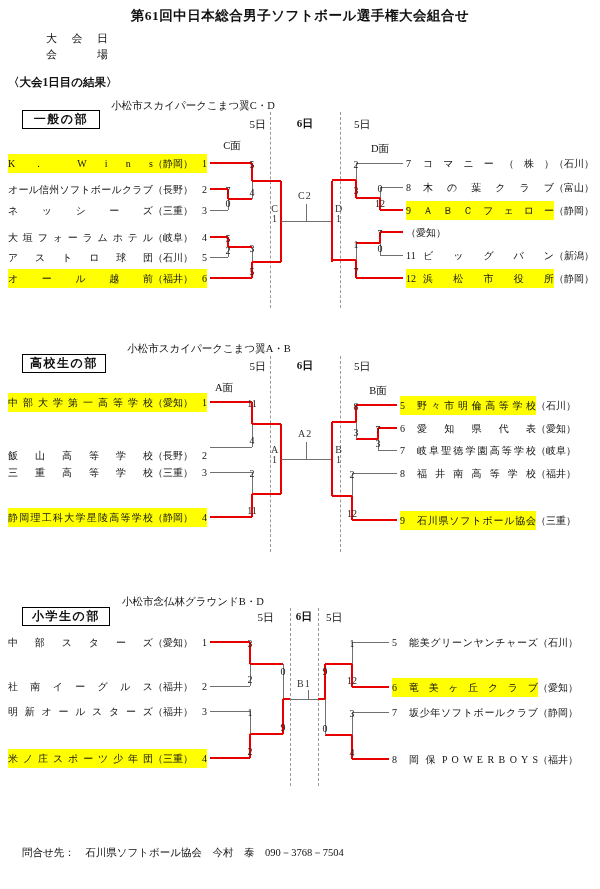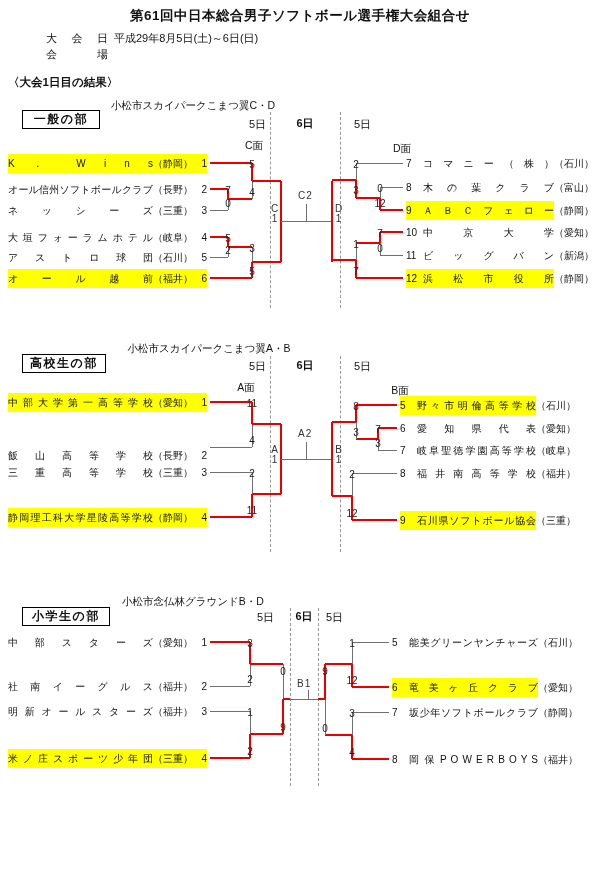--- a/index.html
+++ b/index.html
@@ -1,30 +1,30 @@
 <!DOCTYPE html>
 <html><head>
 <meta charset="utf-8">
 <style>
   html,body{margin:0;padding:0;background:#fff;}
   .page{position:relative;width:600px;height:889px;background:#fff;overflow:hidden;
-        font-family:Liberation Sans, sans-serif;color:#111;}
+        font-family:Liberation Serif, serif;color:#111;}
   .title{position:absolute;top:7px;left:0;width:100%;text-align:center;
          font-size:13.5px;font-weight:700;letter-spacing:.5px;}
   .info-label{position:absolute;font-size:11px;width:62px;text-align:justify;text-align-last:justify;}
   .info-value{position:absolute;font-size:11px;white-space:nowrap;}
   .results-heading{position:absolute;font-size:11.5px;font-weight:700;}
   .ven{position:absolute;width:170px;text-align:center;font-size:10.5px;white-space:nowrap;}
   .secbox{position:absolute;height:19px;box-sizing:border-box;border:1.5px solid #000;
           display:flex;align-items:center;justify-content:center;
           font-size:12px;font-weight:700;letter-spacing:1.5px;}
   .day{position:absolute;font-size:11px;}
   .dayb{font-weight:700;text-align:center;}
   .dar{text-align:right;}
-  .men{position:absolute;width:32px;text-align:center;font-size:10.5px;margin-left:22px;}
+  .men{position:absolute;width:32px;text-align:center;font-size:10.5px;}
   .dash{position:absolute;width:0;border-left:1px dashed #999;}
   .trow{position:absolute;height:19px;display:flex;align-items:center;font-size:10px;}
   .tl{left:8px;width:199px;}
   .tr1{left:406px;width:188px;}
   .tr2{left:400px;width:176px;}
   .tr3{left:392px;width:186px;}
   .nm{flex:1 1 auto;min-width:0;display:block;text-align:justify;text-align-last:justify;
       overflow:hidden;max-height:14px;line-height:14px;}
   .pref,.seedL,.seedR{flex:0 0 auto;white-space:nowrap;}
   .seedL{width:14px;text-align:right;}
@@ -41,21 +41,20 @@
   .mlh{position:absolute;font-size:10px;color:#333;letter-spacing:1px;}
   .footer{position:absolute;font-size:10.5px;white-space:nowrap;}
 </style>
 </head>
 <body>
 
 <div class="page">
 
   <div class="title">第61回中日本総合男子ソフトボール選手権大会組合せ</div>
   <span class="info-label" style="left:46px;top:31px">大 会 日</span>
-  <span class="info-value" style="left:114px;top:31px">平成29年8月5日(土)～6日(日)</span>
   <span class="info-label" style="left:46px;top:47px">会 場</span>
   <span class="results-heading" style="left:8px;top:75px">〈大会1日目の結果〉</span>
 
   <div>
     <div class="ven" style="left:108px;top:99px">小松市スカイパークこまつ翼C・D</div>
     <div class="secbox" style="left:22px;top:110px;width:78px">一般の部</div>
     <span class="day dar" style="left:242px;top:117px;width:24px">5日</span>
     <span class="day dayb" style="left:289px;top:116px;width:32px">6日</span>
     <span class="day" style="left:354px;top:117px">5日</span>
     <i class="dash" style="left:270px;top:112px;height:196px"></i>
@@ -109,24 +108,20 @@
         <span class="pref">（富山）</span>
       </div>
     <div class="trow tr1" style="top:201px">
         <span class="rwrap ylw">
           <span class="seedR">9</span>
           <span class="nm">Ａ Ｂ Ｃ フ ェ ロ ー</span>
         </span>
         <span class="pref">（静岡）</span>
       </div>
     <div class="trow tr1" style="top:223px">
-        <span class="rwrap">
-          <span class="seedR">10</span>
-          <span class="nm">中 京 大 学</span>
-        </span>
         <span class="pref">（愛知）</span>
       </div>
     <div class="trow tr1" style="top:246px">
         <span class="rwrap">
           <span class="seedR">11</span>
           <span class="nm">ビ ッ グ バ ン</span>
         </span>
         <span class="pref">（新潟）</span>
       </div>
     <div class="trow tr1" style="top:269px">
@@ -413,14 +408,15 @@
     <span class="sc" style="left:275px;top:666px">0</span>
     <span class="sc" style="left:275px;top:722px">9</span>
     <span class="sc" style="left:344px;top:638px">1</span>
     <span class="sc" style="left:344px;top:675px">12</span>
     <span class="sc" style="left:344px;top:708px">3</span>
     <span class="sc" style="left:344px;top:747px">4</span>
     <span class="sc" style="left:317px;top:666px">9</span>
     <span class="sc" style="left:317px;top:723px">0</span>
   </div>
 
+  <span class="footer" style="left:22px;top:846px">問合せ先：　石川県ソフトボール協会　今村　泰　090－3768－7504</span>
 
 </div>
 
 </body></html>

